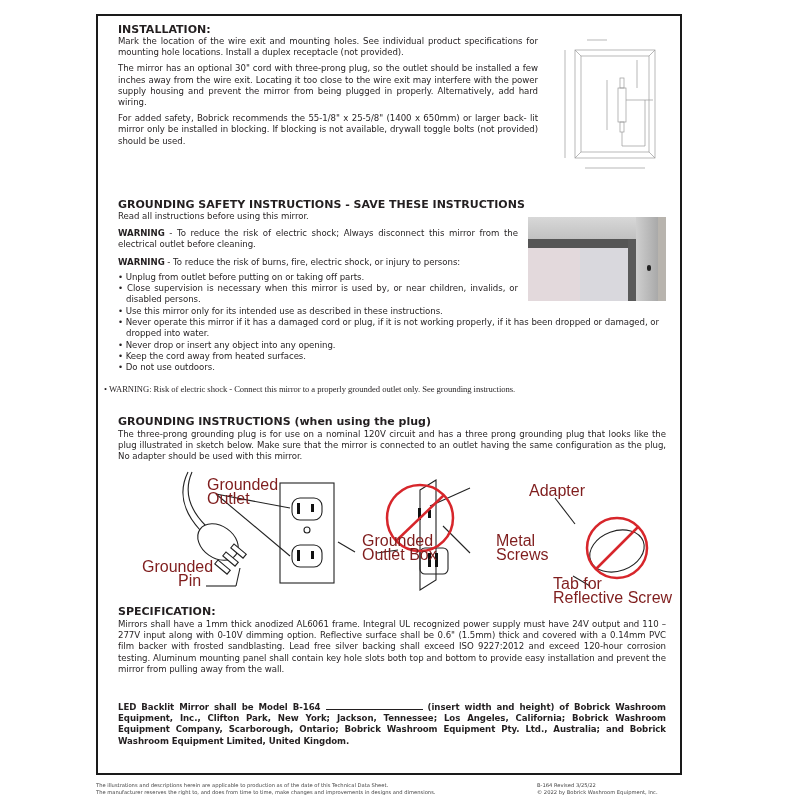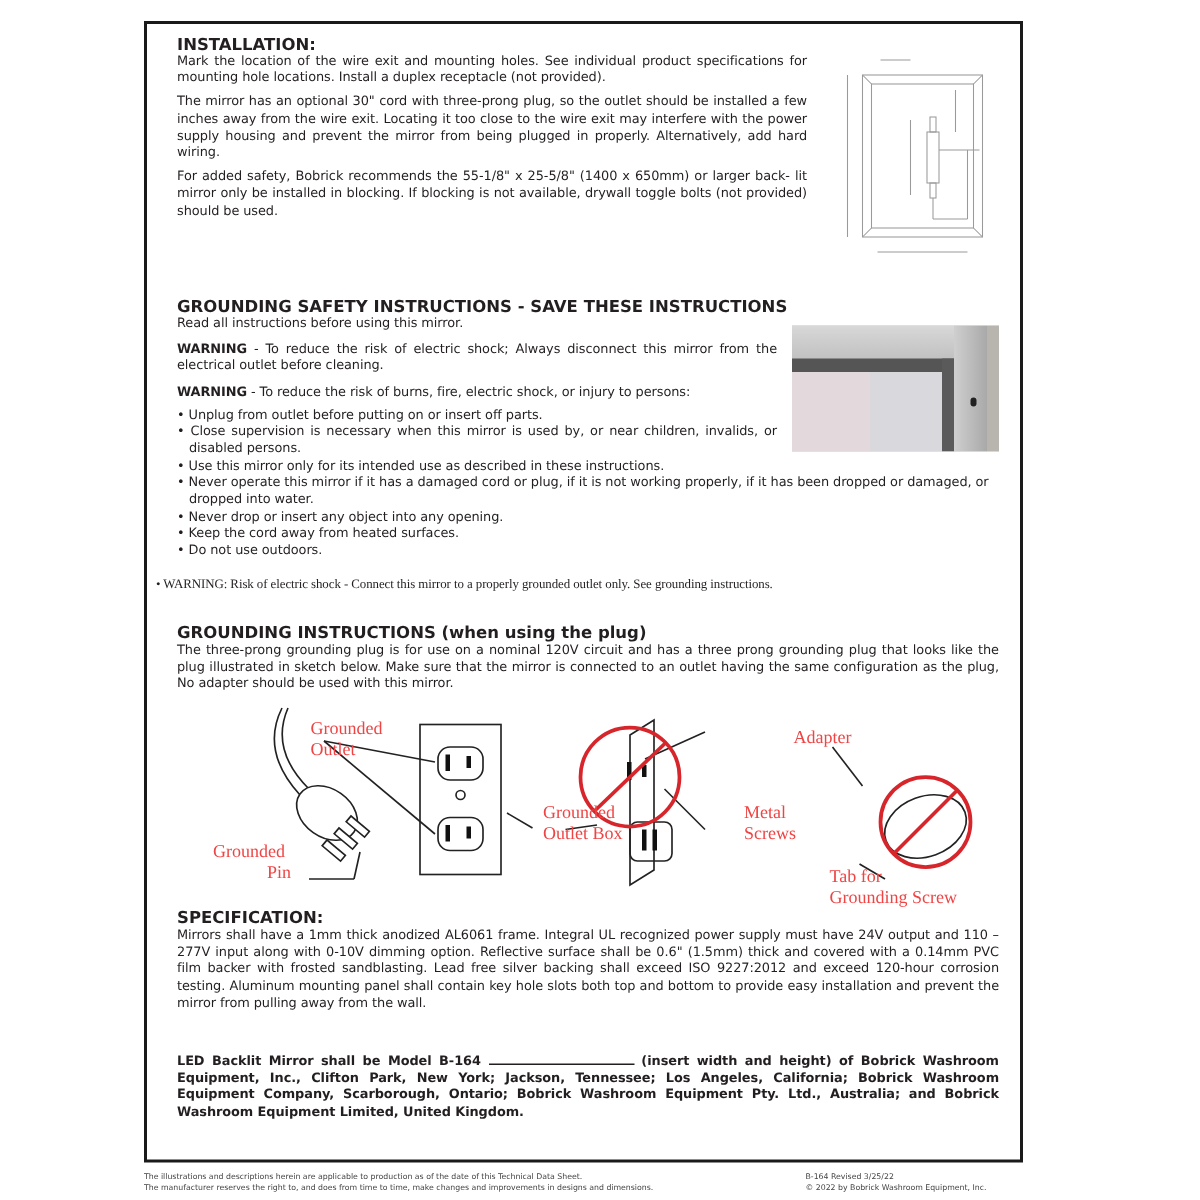--- a/index.html
+++ b/index.html
@@ -9,22 +9,22 @@
            border:2px solid #1a1a1a; box-sizing:border-box; }
   .txt { position:absolute; font-size:8.6px; line-height:11.2px; color:#231f20;
          letter-spacing:-0.05px; }
   .h { position:absolute; font-weight:bold; font-size:11px; line-height:11px; color:#231f20; }
   .just { text-align:justify; }
   p { margin:0; }
   .bullets { list-style:none; margin:0; padding:0; }
   .bullets li { padding-left:8px; text-indent:-8px; }
   .bullets li::before { content:"• "; }
   .bold { font-weight:bold; }
-  .diag-label { position:absolute; font-family:Liberation Serif, serif; font-size:12px;
-                line-height:14px; color:#ef4444; }
+  .diag-label { position:absolute; font-family:Liberation Sans, sans-serif; font-size:16px;
+                line-height:14px; color:#7f1d1d; }
   .footer { position:absolute; font-size:5.2px; line-height:7px; color:#444; }
   .blank { display:inline-block; width:97px; border-bottom:1px solid #231f20; height:8px; vertical-align:baseline; }
 </style>
 </head>
 <body>
 
 <div class="frame"></div>
 
 <div class="h" style="left:118px; top:24px;">INSTALLATION:</div>
 <div class="txt just" style="left:118px; top:36px; width:420px;">
@@ -68,21 +68,21 @@
 
 <div class="h" style="left:118px; top:199px;">GROUNDING SAFETY INSTRUCTIONS - SAVE THESE INSTRUCTIONS</div>
 <div class="txt" style="left:118px; top:211px; width:400px;">Read all instructions before using this mirror.</div>
 <div class="txt just" style="left:118px; top:228px; width:400px;">
   <span class="bold">WARNING</span><span> - To reduce the risk of electric shock; Always disconnect this mirror from the electrical outlet before cleaning.</span>
 </div>
 <div class="txt" style="left:118px; top:257px; width:410px;">
   <span class="bold">WARNING</span><span> - To reduce the risk of burns, fire, electric shock, or injury to persons:</span>
 </div>
 <ul class="bullets txt just" style="left:118px; top:272px; width:400px;">
-  <li>Unplug from outlet before putting on or insert off parts.</li>
+  <li>Unplug from outlet before putting on or taking off parts.</li>
   <li>Close supervision is necessary when this mirror is used by, or near children, invalids, or disabled persons.</li>
 </ul>
 <ul class="bullets txt" style="left:118px; top:306px; width:560px;">
   <li>Use this mirror only for its intended use as described in these instructions.</li>
   <li>Never operate this mirror if it has a damaged cord or plug, if it is not working properly, if it has been dropped or damaged, or dropped into water.</li>
   <li>Never drop or insert any object into any opening.</li>
   <li>Keep the cord away from heated surfaces.</li>
   <li>Do not use outdoors.</li>
 </ul>
 <div class="txt just" style="left:104px; top:384px; width:548px;font-family:Liberation Serif, serif;">• <span>WARNING: Risk of electric shock - Connect this mirror to a properly grounded outlet only. See grounding instructions.</span></div>
@@ -149,21 +149,21 @@
     <div>Grounded</div>
     <div>Outlet Box</div>
   </div>
 <div class="diag-label" style="left:529px; top:484px;">Adapter</div>
 <div class="diag-label" style="left:496px; top:534px;">
     <div>Metal</div>
     <div>Screws</div>
   </div>
 <div class="diag-label" style="left:553px; top:577px;">
     <div>Tab for</div>
-    <div>Grounding Screw</div>
+    <div>Reflective Screw</div>
   </div>
 
 <div class="h" style="left:118px; top:606px;">SPECIFICATION:</div>
 <div class="txt just" style="left:118px; top:619px; width:548px;">Mirrors shall have a 1mm thick anodized AL6061 frame. Integral UL recognized power supply must have 24V output and 110 – 277V input along with 0-10V dimming option. Reflective surface shall be 0.6" (1.5mm) thick and covered with a 0.14mm PVC film backer with frosted sandblasting. Lead free silver backing shall exceed ISO 9227:2012 and exceed 120-hour corrosion testing. Aluminum mounting panel shall contain key hole slots both top and bottom to provide easy installation and prevent the mirror from pulling away from the wall.</div>
 
 <div class="txt bold just" style="left:118px; top:701px; width:548px;">
   <span>LED Backlit Mirror shall be Model B-164 </span><span class="blank"></span><span> (insert width and height) of Bobrick Washroom Equipment, Inc., Clifton Park, New York; Jackson, Tennessee; Los Angeles, California; Bobrick Washroom Equipment Company, Scarborough, Ontario; Bobrick Washroom Equipment Pty. Ltd., Australia; and Bobrick Washroom Equipment Limited, United Kingdom.</span>
 </div>
 
 <div class="footer" style="left:96px; top:782px;">

